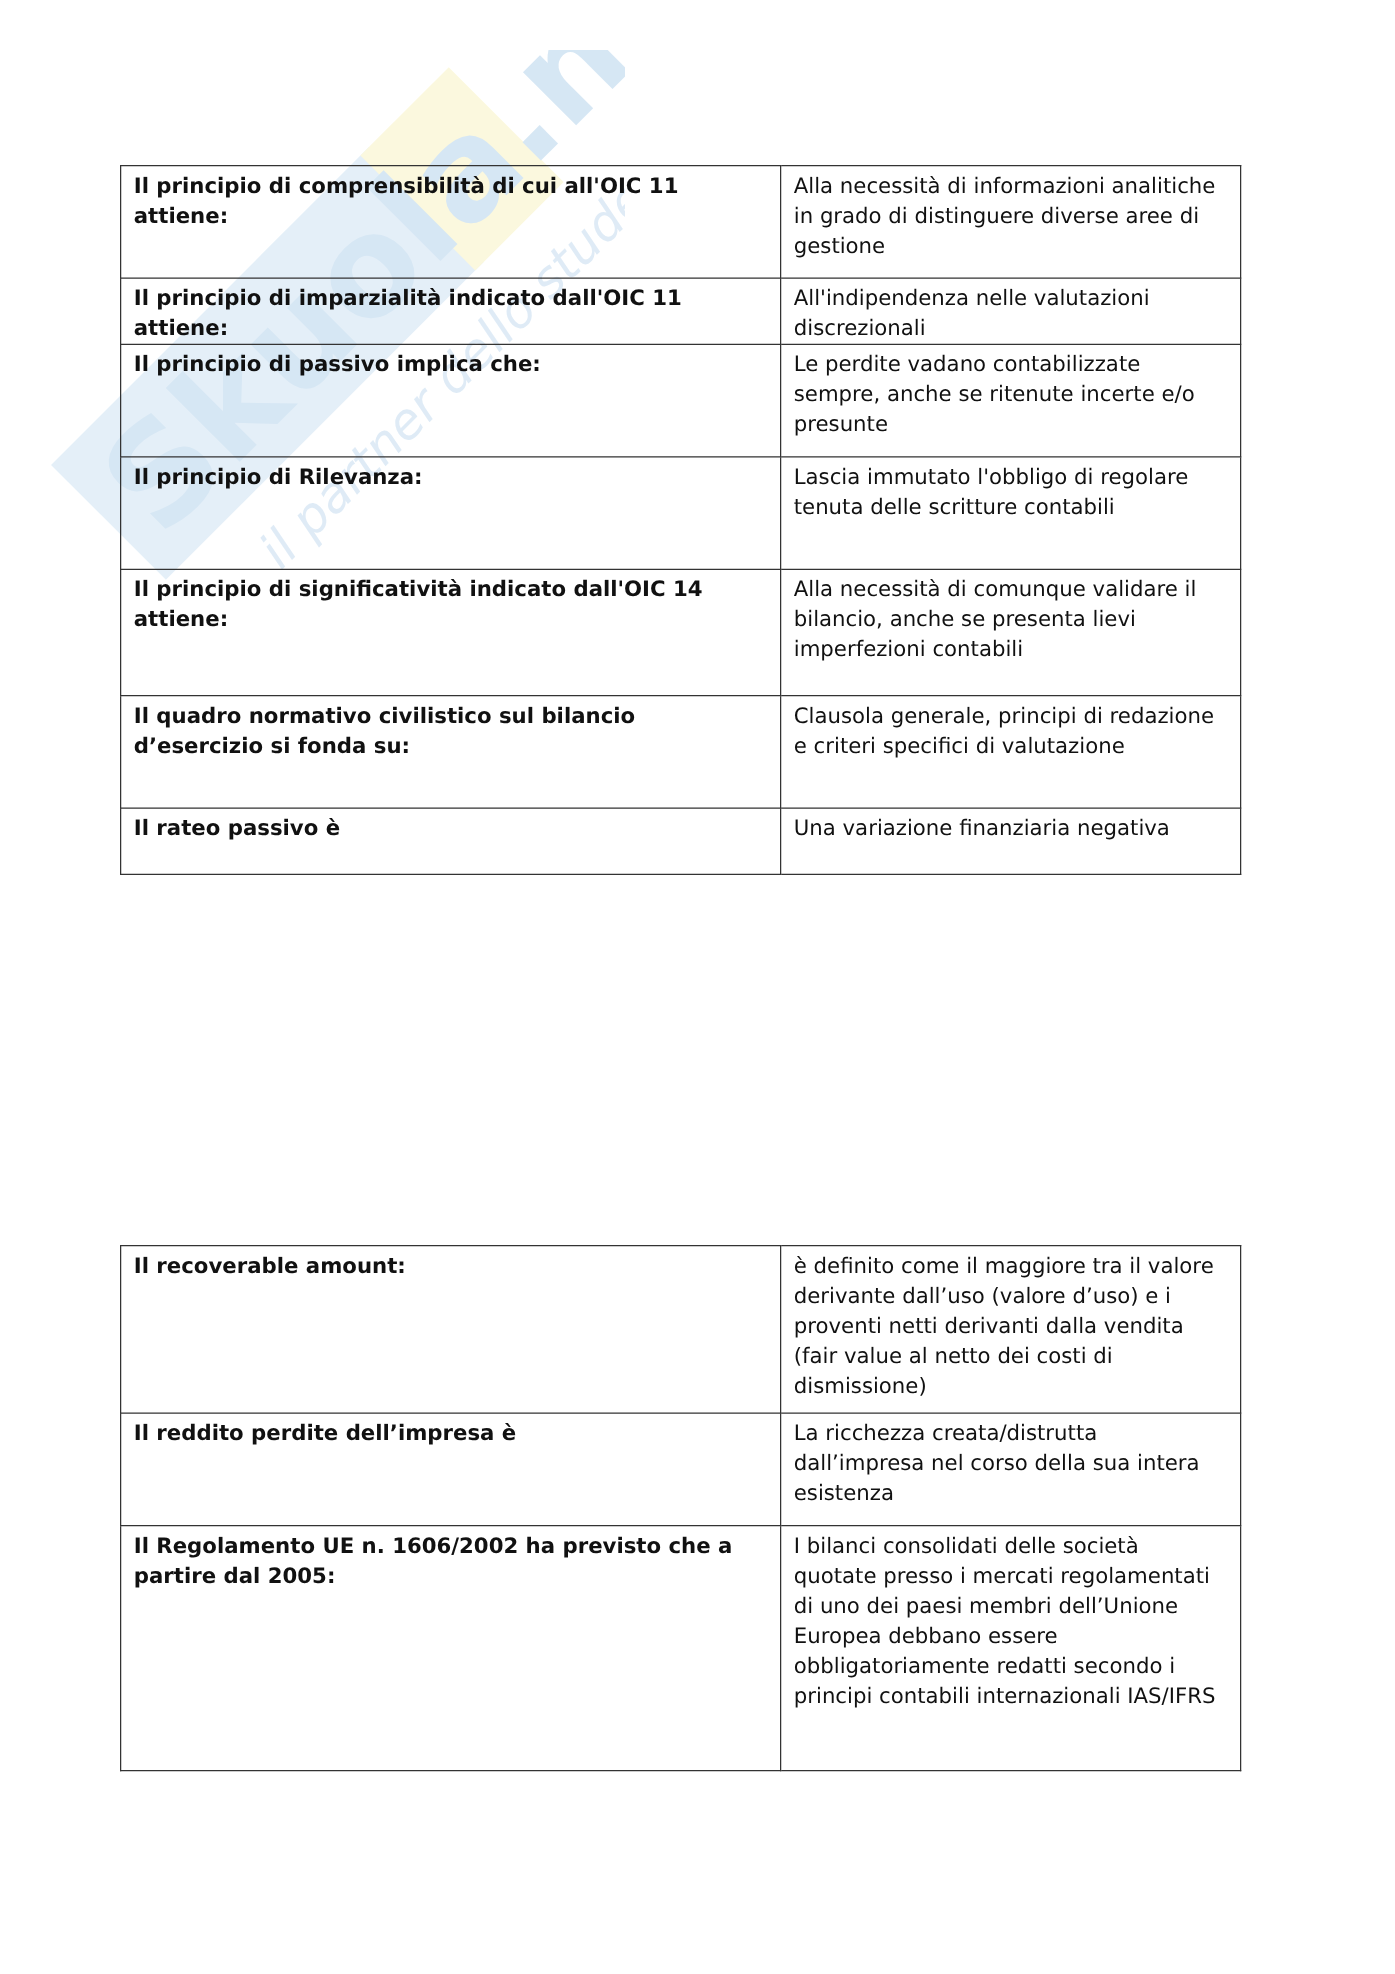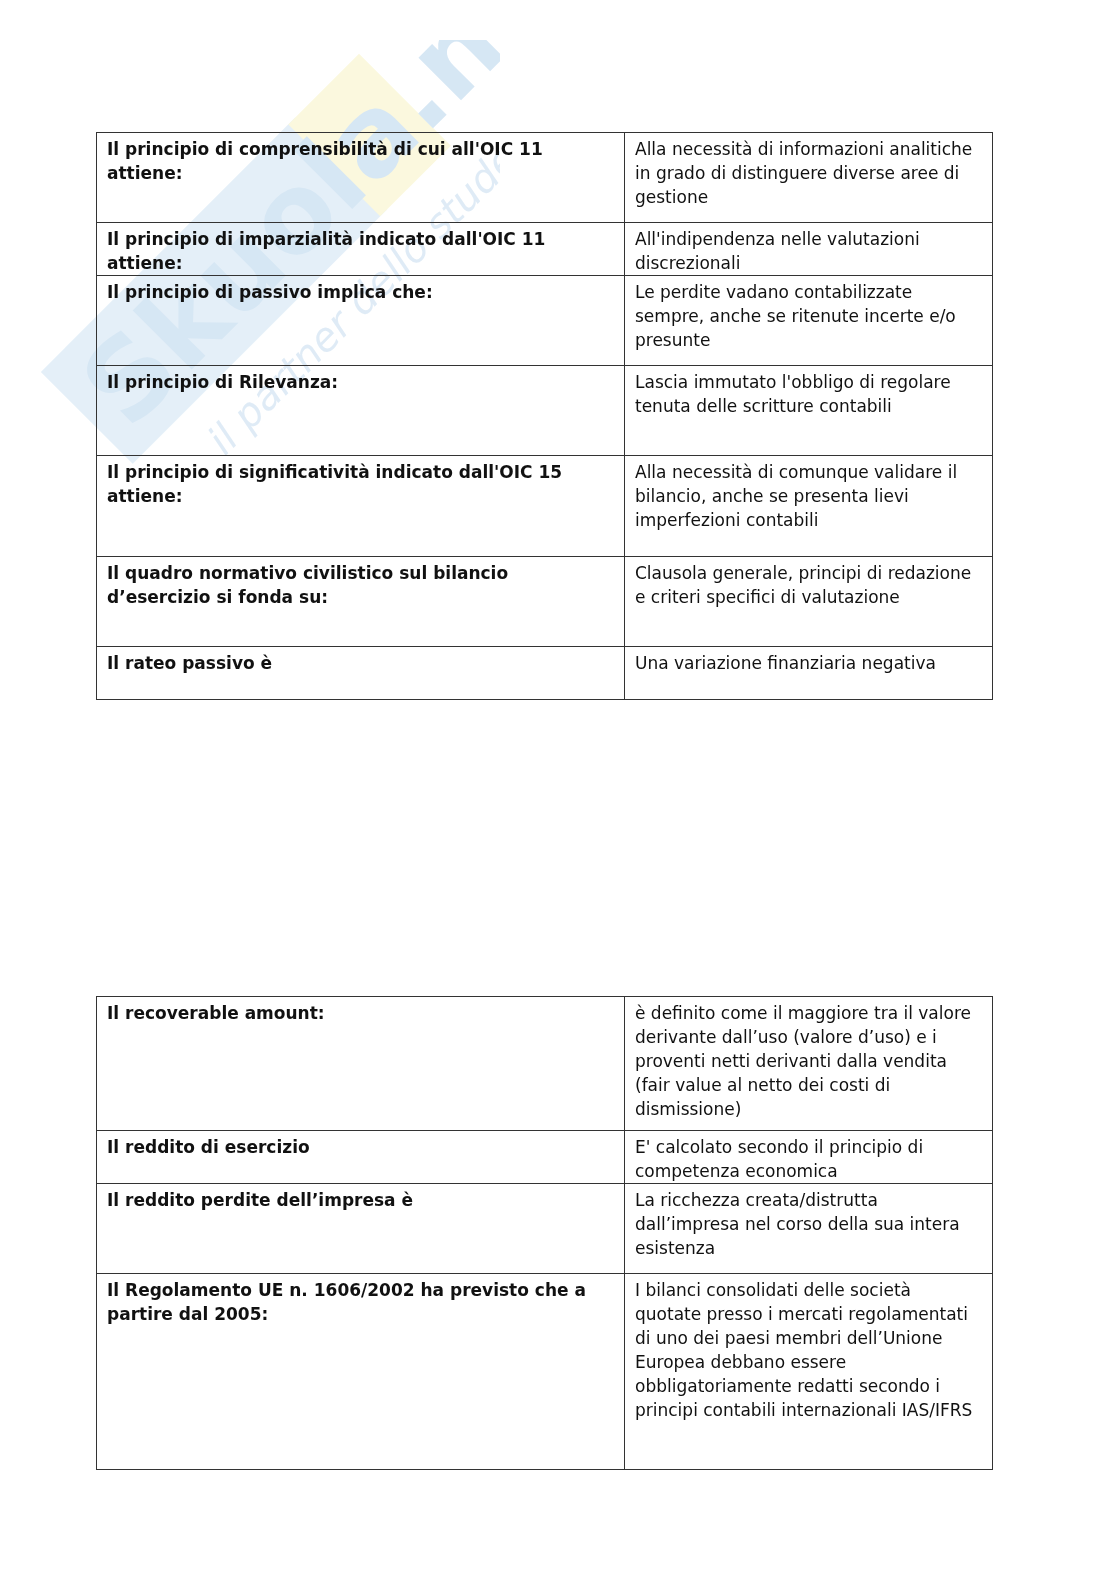--- a/index.html
+++ b/index.html
@@ -74,44 +74,40 @@
     </tr>
     <tr style="height:90px">
       <td class="q">Il principio di passivo implica che:</td>
       <td class="a">Le perdite vadano contabilizzate sempre, anche se ritenute incerte e/o presunte</td>
     </tr>
     <tr style="height:90px">
       <td class="q">Il principio di Rilevanza:</td>
       <td class="a">Lascia immutato l'obbligo di regolare tenuta delle scritture contabili</td>
     </tr>
     <tr style="height:101px">
-      <td class="q">Il principio di significatività indicato dall'OIC 15 attiene:</td>
+      <td class="q">Il principio di significatività indicato dall'OIC 14 attiene:</td>
       <td class="a">Alla necessità di comunque validare il bilancio, anche se presenta lievi imperfezioni contabili</td>
     </tr>
     <tr style="height:90px">
       <td class="q">Il quadro normativo civilistico sul bilancio d’esercizio si fonda su:</td>
       <td class="a">Clausola generale, principi di redazione e criteri specifici di valutazione</td>
     </tr>
     <tr style="height:53px">
       <td class="q">Il rateo passivo è</td>
       <td class="a">Una variazione finanziaria negativa</td>
     </tr>
   </tbody>
 </table>
 
 <table class="qtable" id="table-2">
   <tbody>
     <tr style="height:134px">
       <td class="q">Il recoverable amount:</td>
       <td class="a">è definito come il maggiore tra il valore derivante dall’uso (valore d’uso) e i proventi netti derivanti dalla vendita (fair value al netto dei costi di dismissione)</td>
     </tr>
-    <tr style="height:53px">
-      <td class="q">Il reddito di esercizio</td>
-      <td class="a">E' calcolato secondo il principio di competenza economica</td>
-    </tr>
     <tr style="height:90px">
       <td class="q">Il reddito perdite dell’impresa è</td>
       <td class="a">La ricchezza creata/distrutta dall’impresa nel corso della sua intera esistenza</td>
     </tr>
     <tr style="height:196px">
       <td class="q">Il Regolamento UE n. 1606/2002 ha previsto che a partire dal 2005:</td>
       <td class="a">I bilanci consolidati delle società quotate presso i mercati regolamentati di uno dei paesi membri dell’Unione Europea debbano essere obbligatoriamente redatti secondo i principi contabili internazionali IAS/IFRS</td>
     </tr>
   </tbody>
 </table>

